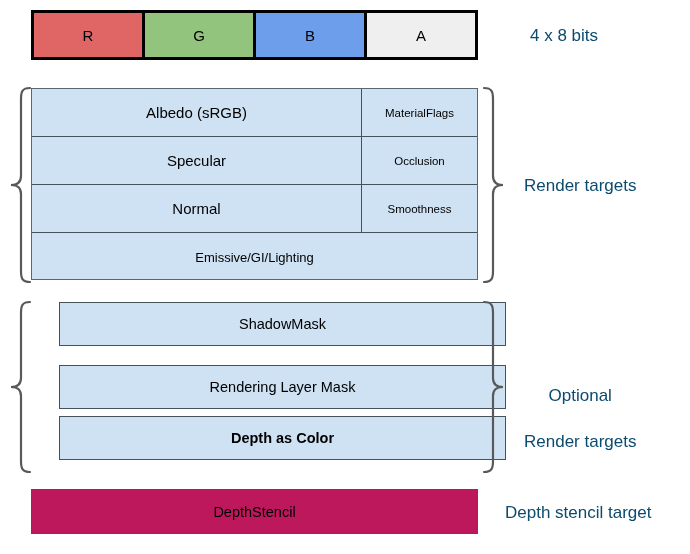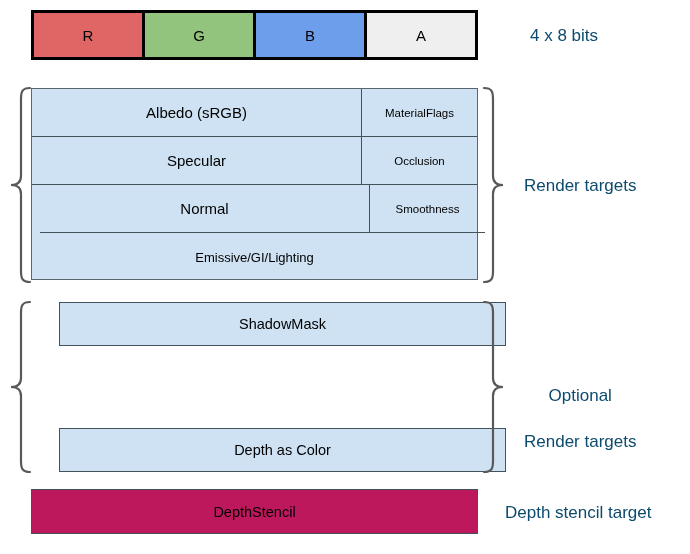--- a/index.html
+++ b/index.html
@@ -62,21 +62,21 @@
     position: absolute;
     left: 0;
     width: 100%;
     height: 48px;
     display: flex;
     box-sizing: border-box;
     border-bottom: 1.5px solid #44525c;
   }
   .rt-row.r0 { top: 0; }
   .rt-row.r1 { top: 48px; }
-  .rt-row.r2 { top: 96px; margin-left: 8px; }
+  .rt-row.r2 { top: 96px; }
   .rt-row.r3 { top: 144px; border-bottom: none; }
 
   .rt-main {
     width: 330px;
     display: flex;
     align-items: center;
     justify-content: center;
     font-size: 15px;
     box-sizing: border-box;
     border-right: 1.5px solid #44525c;
@@ -108,21 +108,21 @@
     border: 1.5px solid #44525c;
     box-sizing: border-box;
     display: flex;
     align-items: center;
     justify-content: center;
     font-size: 14.5px;
     margin-left: 28px;
   }
   .opt-box.o0 { top: 302px; }
   .opt-box.o1 { top: 365px; }
-  .opt-box.o2 { top: 428px; }
+  .opt-box.o2 { top: 416px; font-weight: bold; }
 
   
   .ds-box {
     position: absolute;
     left: 31px;
     top: 489px;
     width: 447px;
     height: 45px;
     background: #be185d;
     border: 1.5px solid #44525c;
@@ -216,20 +216,23 @@
 
   <svg class="brace" style="left:482px; top:86px;" width="24" height="198" viewBox="0 0 24 198">
     <path d="M2 2 C10 2 11 6 11 13 L11 90 C11 96 14 99 21 99 C14 99 11 102 11 108 L11 185 C11 192 10 196 2 196" fill="none" stroke="#595959" stroke-width="2.2" stroke-linecap="round"></path>
   </svg>
 
   <div class="side-label lbl-rt">Render targets</div>
 
   <div class="opt-box o0">
     <span>ShadowMask</span>
   </div>
+  <div class="opt-box o1">
+    <span>Rendering Layer Mask</span>
+  </div>
   <div class="opt-box o2">
     <span>Depth as Color</span>
   </div>
 
   <svg class="brace" style="left:8px; top:300px;" width="24" height="174" viewBox="0 0 24 174">
     <path d="M22 2 C14 2 13 6 13 13 L13 78 C13 84 10 87 3 87 C10 87 13 90 13 96 L13 161 C13 168 14 172 22 172" fill="none" stroke="#595959" stroke-width="2.2" stroke-linecap="round"></path>
   </svg>
 
   <svg class="brace" style="left:482px; top:300px;" width="24" height="174" viewBox="0 0 24 174">
     <path d="M2 2 C10 2 11 6 11 13 L11 78 C11 84 14 87 21 87 C14 87 11 90 11 96 L11 161 C11 168 10 172 2 172" fill="none" stroke="#595959" stroke-width="2.2" stroke-linecap="round"></path>

